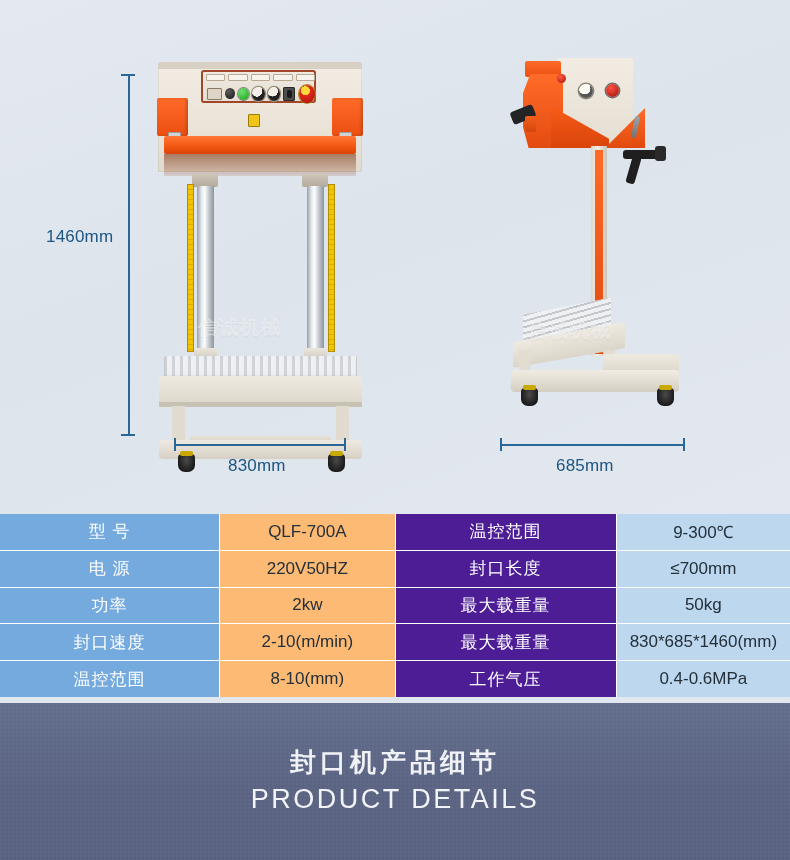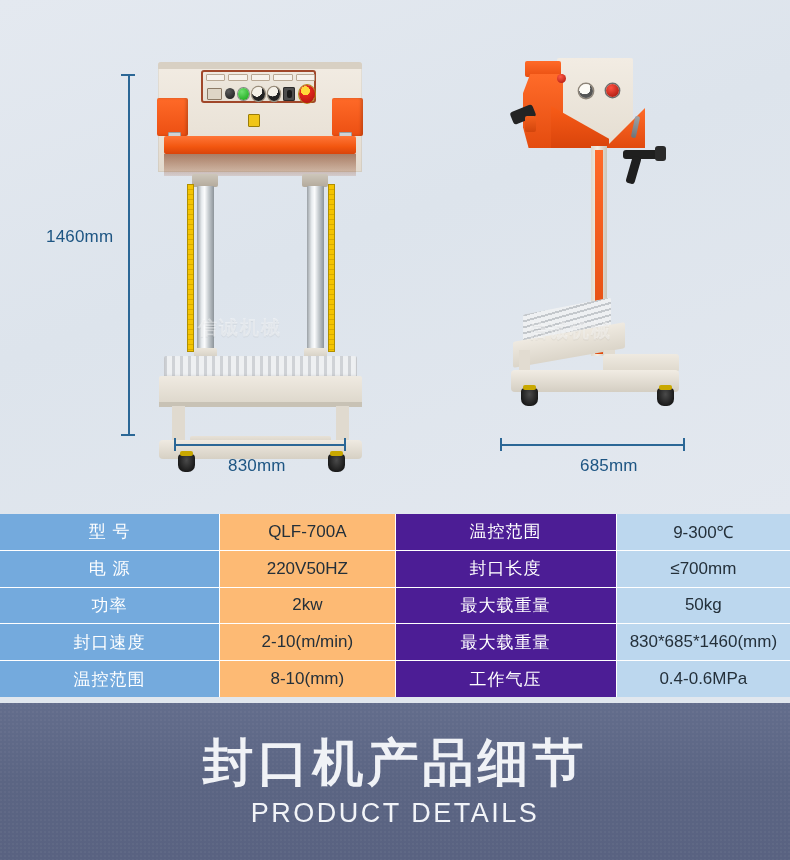--- a/index.html
+++ b/index.html
@@ -270,21 +270,21 @@
   
   .footer{
     position:absolute; left:0; top:703px; width:790px; height:157px;
     background:
       radial-gradient(circle at 20% 30%,rgba(255,255,255,.035) 0 1px,transparent 1px),
       linear-gradient(180deg,#636d8c 0%,#5b6583 50%,#596281 100%);
     background-size:4px 4px, 100% 100%;
     display:flex; flex-direction:column; align-items:center; justify-content:center;
   }
   .footer-cn{
-    font-size:51px; font-weight:bold; color:#f0f2f6; letter-spacing:4px;
+    font-size:26px; font-weight:bold; color:#f0f2f6; letter-spacing:4px;
     line-height:1.15;
   }
   .footer-en{
     font-size:27px; color:#f2f4f8; letter-spacing:2.5px; margin-top:6px;
     font-weight:300;
   }
 </style>
 </head>
 <body>
 
@@ -376,21 +376,21 @@
   <div class="wm" style="left:528px; top:318px;">信诚机械</div>
 
   <div class="dim-hline" style="left:174px; top:444px; width:172px;"></div>
   <div class="dim-tick-v" style="left:174px; top:438px;"></div>
   <div class="dim-tick-v" style="left:344px; top:438px;"></div>
   <div class="dim-label" style="left:228px; top:456px;">830mm</div>
 
   <div class="dim-hline" style="left:500px; top:444px; width:185px;"></div>
   <div class="dim-tick-v" style="left:500px; top:438px;"></div>
   <div class="dim-tick-v" style="left:683px; top:438px;"></div>
-  <div class="dim-label" style="left:580px; top:456px;">685mm</div>
+  <div class="dim-label" style="left:556px; top:456px;">685mm</div>
 </div>
 
 <div class="spec">
 
   <div class="spec-row">
     <div class="cell c-key">型 号</div>
     <div class="gap"></div>
     <div class="cell c-val">QLF-700A</div>
     <div class="gap"></div>
     <div class="cell c-key2">温控范围</div>

